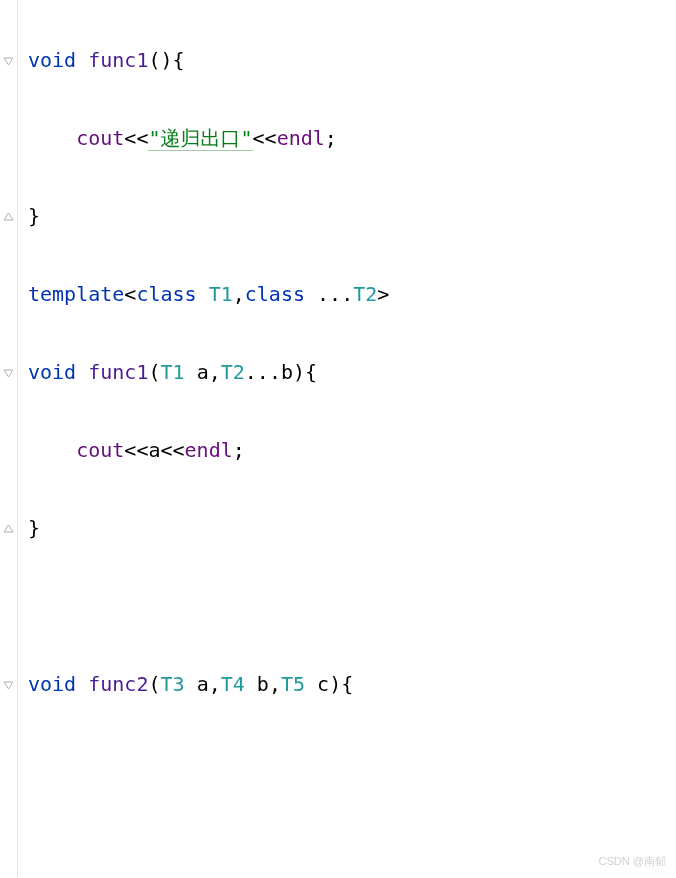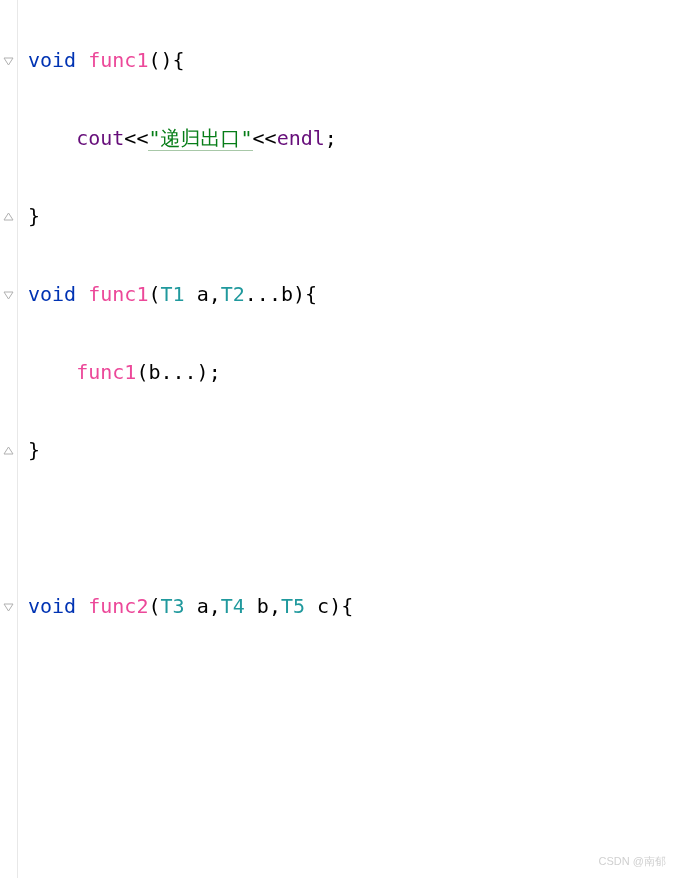--- a/index.html
+++ b/index.html
@@ -30,21 +30,21 @@
   .fold {
     position: absolute;
     left: -25px;
     width: 12px;
     height: 12px;
     top: 50%;
     transform: translateY(-50%);
   }
   .fold svg { display: block; }
   .kw { color: #0033b3; text-align: right; }
-  .fn { color: #ec4899; }
+  .fn { color: #4c1d95; }
   .type { color: #20999d; }
   .var { color: #660e7a; text-align: right; }
   .str { color: #067d17; }
   .underline { border-bottom: 1px solid #a8c8a8; }
   .watermark {
     position: absolute;
     bottom: 6px;
     right: 10px;
     font-size: 11px;
     color: #d0d0d0;
@@ -57,24 +57,25 @@
 <div class="gutter"></div>
 
 <div class="code">
 <span class="line"><span class="fold"><svg width="12" height="12" viewBox="0 0 12 12">
           <path d="M1 3 H10 L5.5 10 Z" fill="none" stroke="#b0b0b0" stroke-width="1"></path>
         </svg></span><span class="kw">void</span> <span class="fn">func1</span><span>(){</span></span>
 <span class="line"><span>    </span><span class="var">cout</span><span>&lt;&lt;</span><span class="str underline">"递归出口"</span><span>&lt;&lt;</span><span class="var">endl</span><span>;</span></span>
 <span class="line"><span class="fold"><svg width="12" height="12" viewBox="0 0 12 12">
           <path d="M1 9 H10 L5.5 2 Z" fill="none" stroke="#b0b0b0" stroke-width="1"></path>
         </svg></span><span>}</span></span>
+<span class="line"><span class="kw">template</span><span>&lt;</span><span class="kw">class</span> <span class="type">T1</span><span>,</span><span class="kw">class</span> <span>...</span><span class="type">T2</span><span>&gt;</span></span>
 <span class="line"><span class="fold"><svg width="12" height="12" viewBox="0 0 12 12">
           <path d="M1 3 H10 L5.5 10 Z" fill="none" stroke="#b0b0b0" stroke-width="1"></path>
         </svg></span><span class="kw">void</span> <span class="fn">func1</span><span>(</span><span class="type">T1</span> <span>a</span><span>,</span><span class="type">T2</span><span>...</span><span>b</span><span>)</span><span>{</span></span>
-<span class="line"><span>    </span><span class="fn">func1</span><span>(</span><span>b</span><span>...</span><span>)</span><span>;</span></span>
+<span class="line"><span>    </span><span class="var">cout</span><span>&lt;&lt;</span><span>a</span><span>&lt;&lt;</span><span class="var">endl</span><span>;</span></span>
 <span class="line"><span class="fold"><svg width="12" height="12" viewBox="0 0 12 12">
           <path d="M1 9 H10 L5.5 2 Z" fill="none" stroke="#b0b0b0" stroke-width="1"></path>
         </svg></span><span>}</span></span>
 <span class="line"> </span>
 <span class="line"><span class="fold"><svg width="12" height="12" viewBox="0 0 12 12">
           <path d="M1 3 H10 L5.5 10 Z" fill="none" stroke="#b0b0b0" stroke-width="1"></path>
         </svg></span><span class="kw">void</span> <span class="fn">func2</span><span>(</span><span class="type">T3</span> <span>a</span><span>,</span><span class="type">T4</span> <span>b</span><span>,</span><span class="type">T5</span> <span>c</span><span>)</span><span>{</span></span>
 
 
 

